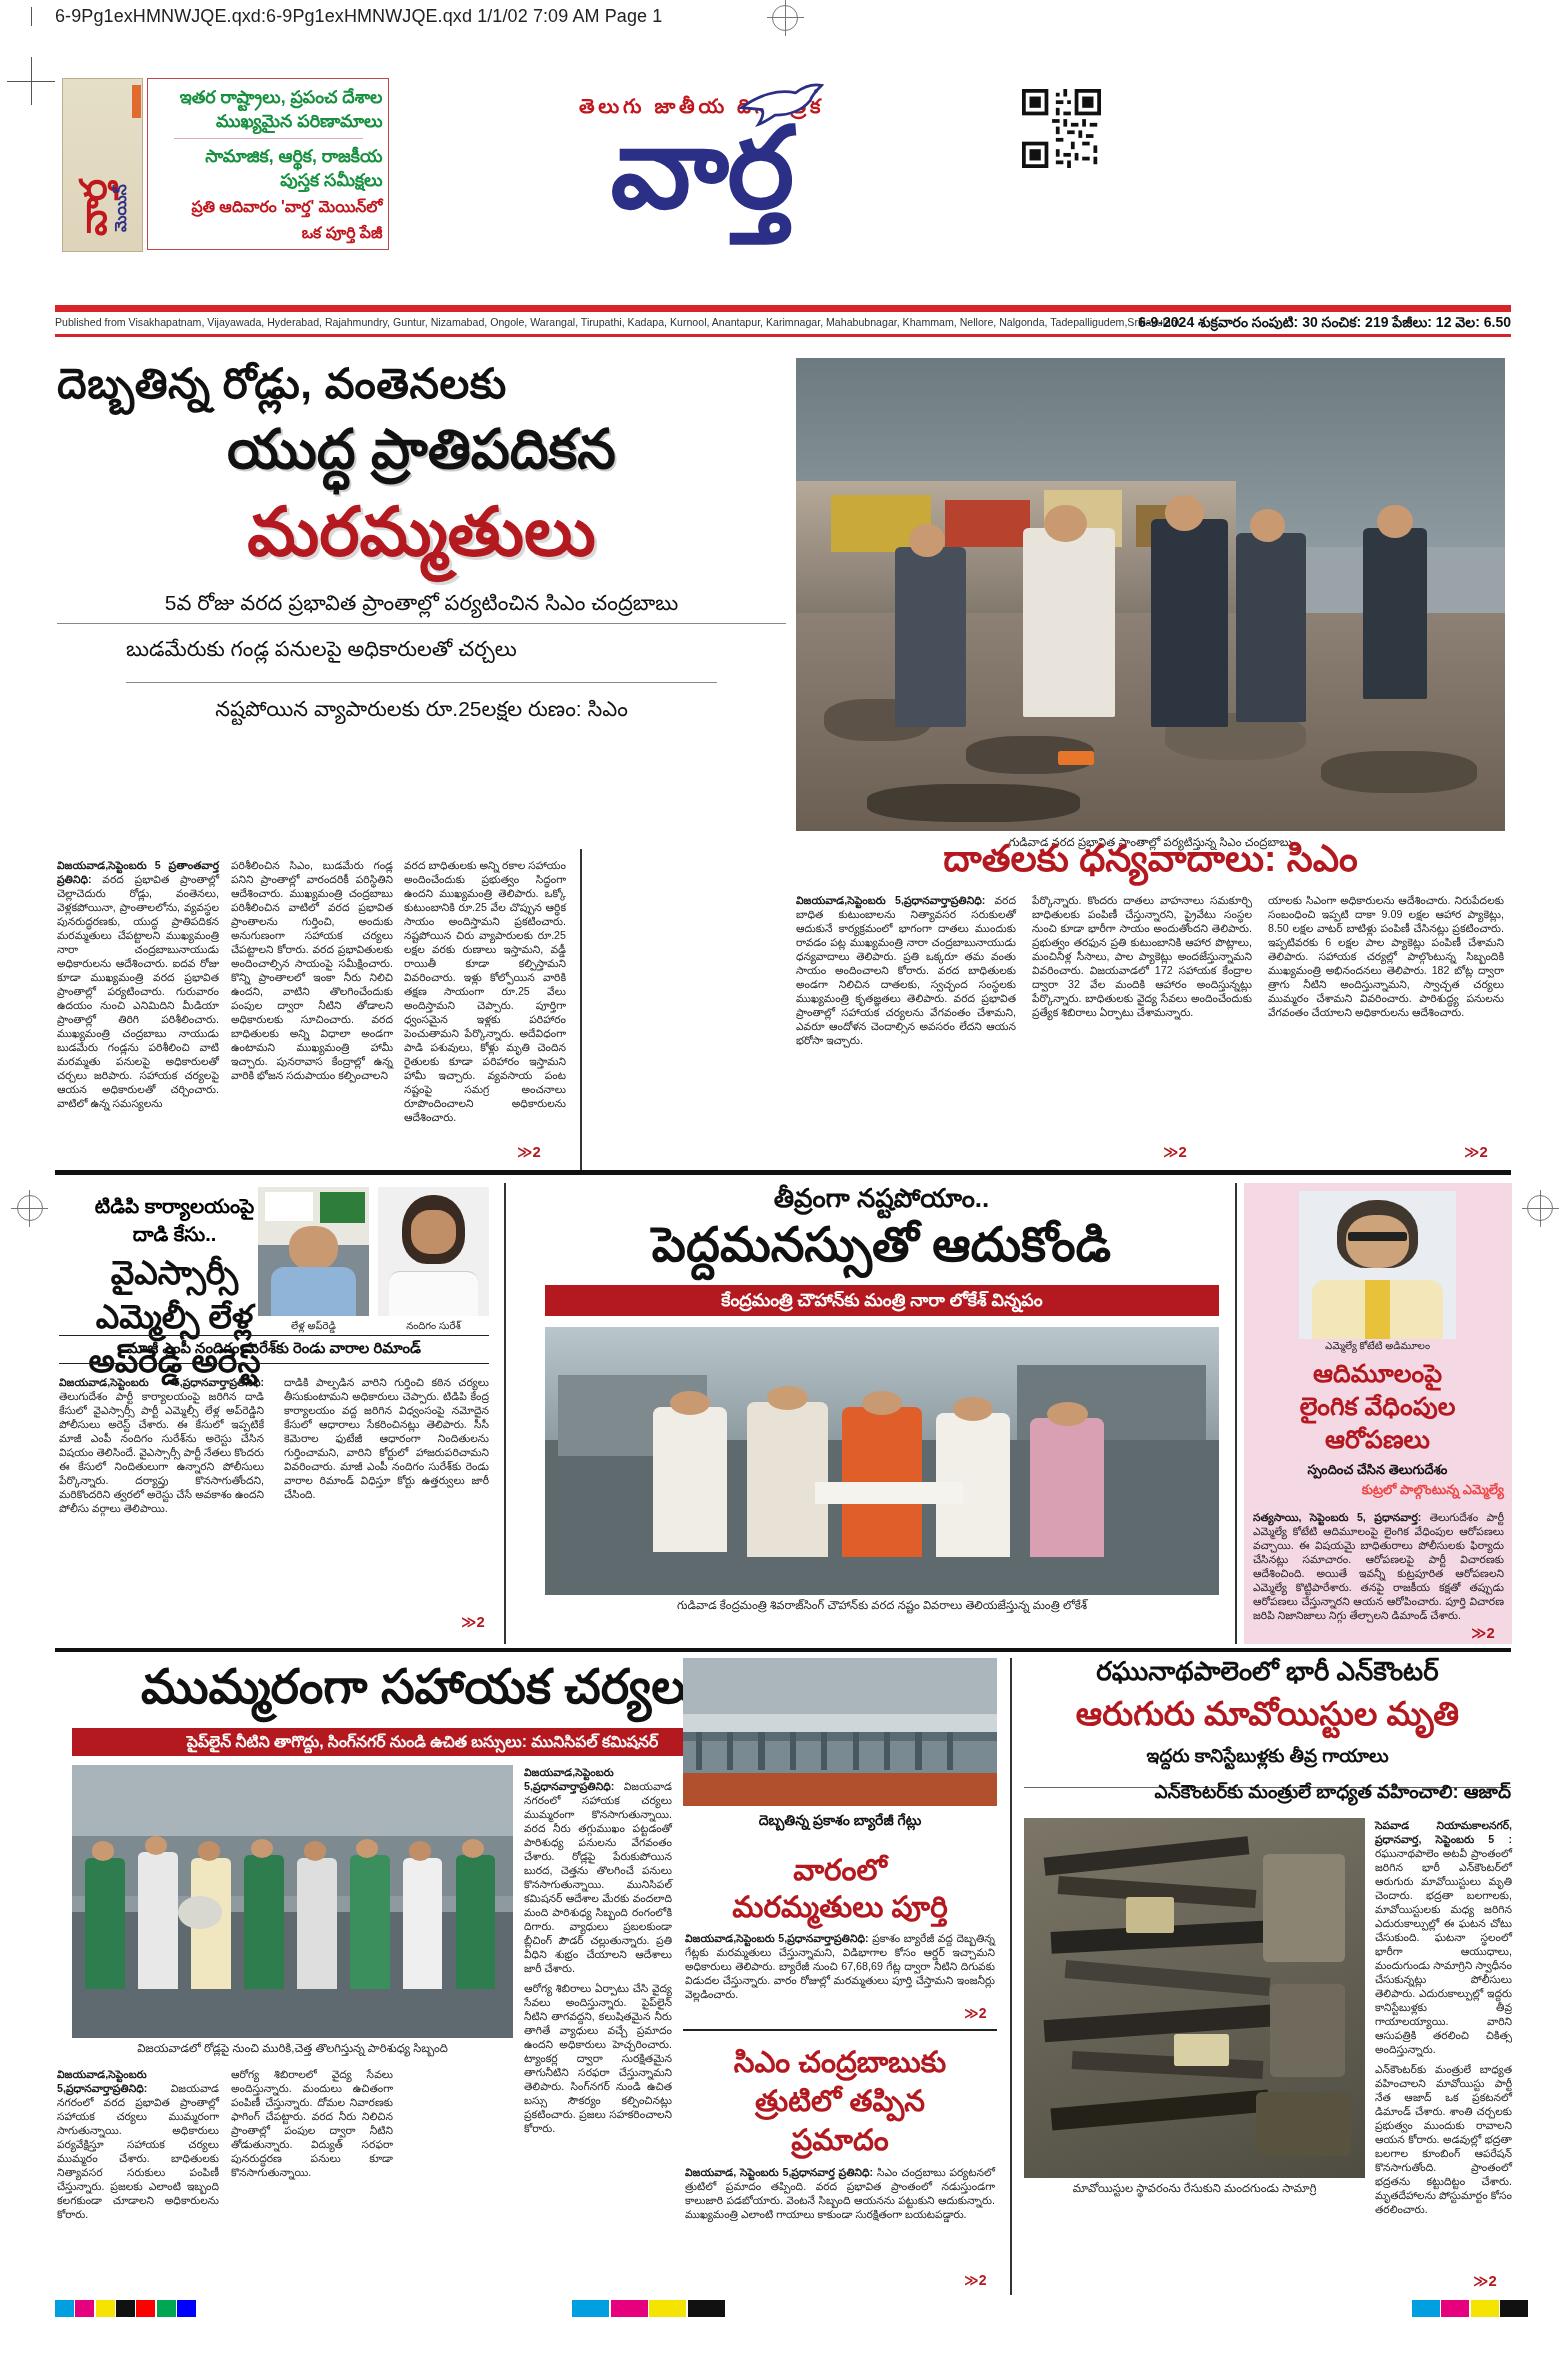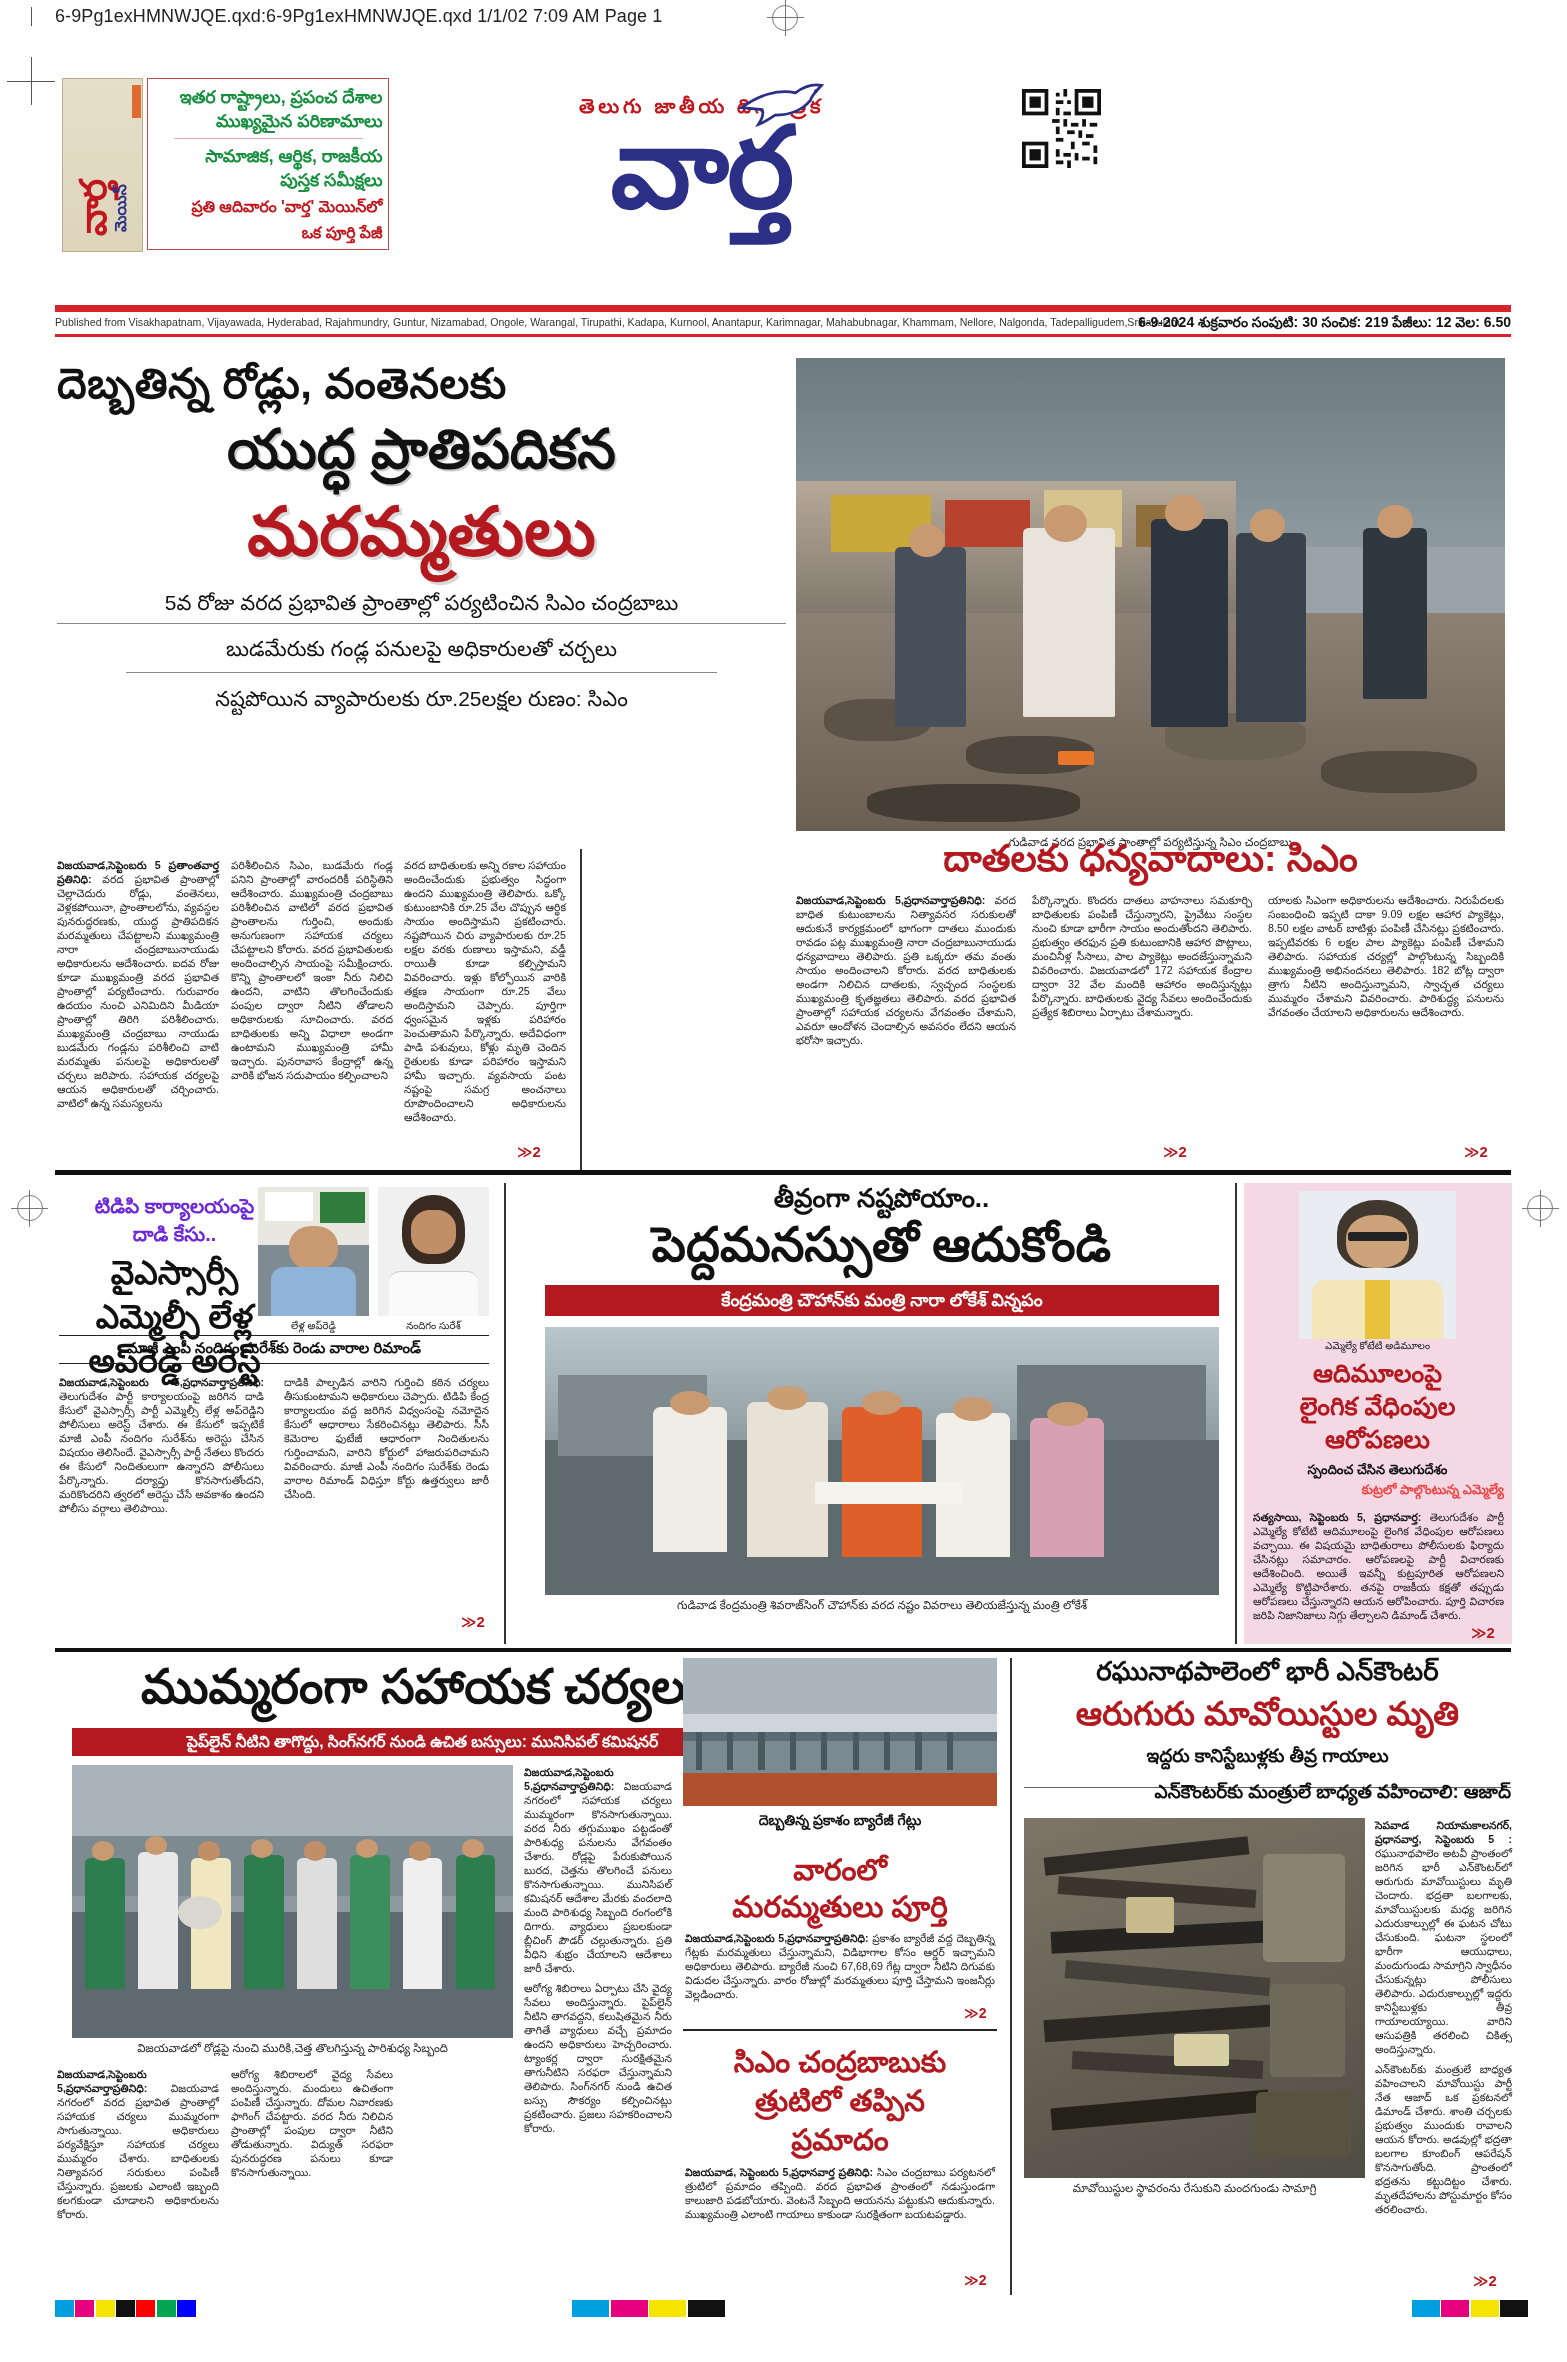--- a/index.html
+++ b/index.html
@@ -73,22 +73,22 @@
 
   
   .lead{position:absolute;left:57px;top:356px;width:729px;}
   .lead .l1{font-size:42px;font-weight:bold;color:#111;line-height:55px;letter-spacing:0.5px;}
   .lead .l2{font-size:55px;font-weight:bold;color:#111;line-height:76px;text-align:center;
             text-shadow:1.8px 1.8px 0 #ccc;}
   .lead .l3{font-size:68px;font-weight:bold;color:#b3191f;line-height:89px;text-align:center;
             text-shadow:2.8px 2.8px 0 #d9d9d9;}
   .lead .sub{font-size:21px;color:#111;text-align:center;line-height:35px;border-bottom:0.9px solid #888;
       padding-bottom:2.8px;margin-top:9.2px;}
-  .lead .sub2{font-size:21px;color:#111;text-align:center;line-height:35px;border-bottom:0.9px solid #888;
-      padding-bottom:6px;width:591px;margin:7.4px auto 0 auto;}
+  .lead .sub2{font-size:21px;color:#111;text-align:left;line-height:35px;border-bottom:0.9px solid #888;
+      padding-bottom:16px;width:591px;margin:7.4px auto 0 auto;}
   .lead .sub3{font-size:21px;color:#111;text-align:center;line-height:35px;margin-top:7.4px;}
 
   
   .photo{position:absolute;overflow:hidden;background:#9aa3a8;}
   .cap{position:absolute;font-size:11.5px;color:#222;text-align:center;}
 
   .ph-main{left:796px;top:358px;width:709px;height:473px;}
   .ph-main .sky{position:absolute;left:0;top:0;width:100%;height:40%;
       background:linear-gradient(180deg,#6d7b81,#8d9aa0);}
   .ph-main .wall{position:absolute;left:0;top:26%;width:62%;height:30%;
@@ -270,21 +270,21 @@
     <p><span>పేర్కొన్నారు. కొందరు దాతలు వాహనాలు సమకూర్చి బాధితులకు పంపిణీ చేస్తున్నారని, ప్రైవేటు సంస్థల నుంచి కూడా భారీగా సాయం అందుతోందని తెలిపారు. ప్రభుత్వం తరఫున ప్రతి కుటుంబానికి ఆహార పొట్లాలు, మంచినీళ్ల సీసాలు, పాల ప్యాకెట్లు అందజేస్తున్నామని వివరించారు. విజయవాడలో 172 సహాయక కేంద్రాల ద్వారా 32 వేల మందికి ఆహారం అందిస్తున్నట్లు పేర్కొన్నారు. బాధితులకు వైద్య సేవలు అందించేందుకు ప్రత్యేక శిబిరాలు ఏర్పాటు చేశామన్నారు.</span></p>
   </div>
   <div class="col" style="left:1268px;top:893px;width:236px;height:277px;">
     <p><span>యాలకు సిఎంగా అధికారులను ఆదేశించారు. నిరుపేదలకు సంబంధించి ఇప్పటి దాకా 9.09 లక్షల ఆహార ప్యాకెట్లు, 8.50 లక్షల వాటర్ బాటిళ్లు పంపిణీ చేసినట్లు ప్రకటించారు. ఇప్పటివరకు 6 లక్షల పాల ప్యాకెట్లు పంపిణీ చేశామని తెలిపారు. సహాయక చర్యల్లో పాల్గొంటున్న సిబ్బందికి ముఖ్యమంత్రి అభినందనలు తెలిపారు. 182 బోట్ల ద్వారా త్రాగు నీటిని అందిస్తున్నామని, స్వాచ్ఛత చర్యలు ముమ్మరం చేశామని వివరించారు. పారిశుద్ధ్య పనులను వేగవంతం చేయాలని అధికారులను ఆదేశించారు.</span></p>
   </div>
   <div class="more" style="position:absolute;left:1163px;top:1143px;font-size:14.8px;">≫2</div>
   <div class="more" style="position:absolute;left:1464px;top:1143px;font-size:14.8px;">≫2</div>
 
   <div class="hr-thick" style="left:55px;top:1170px;width:1456px;height:4.6px;"></div>
 
-  <div class="kicker" style="left:59px;top:1192px;width:231px;font-size:20px;line-height:28px;color:#6d28d9;text-align:center;">
+  <div class="kicker" style="left:59px;top:1192px;width:231px;font-size:20px;line-height:28px;color:#000000;text-align:center;">
     <div>టిడిపి కార్యాలయంపై</div>
     <div>దాడి కేసు..</div>
   </div>
   <div style="position:absolute;left:59px;top:1251px;width:231px;text-align:center;font-size:33px;font-weight:bold;line-height:44px;color:#111;">
     <div>వైఎస్సార్సీ</div>
     <div>ఎమ్మెల్సీ లేళ్ల</div>
     <div>అప్‌రెడ్డి అరెస్ట్</div>
   </div>
 
   <div class="photo" style="left:258px;top:1187px;width:111px;height:129px;background:#7e8b93;">

